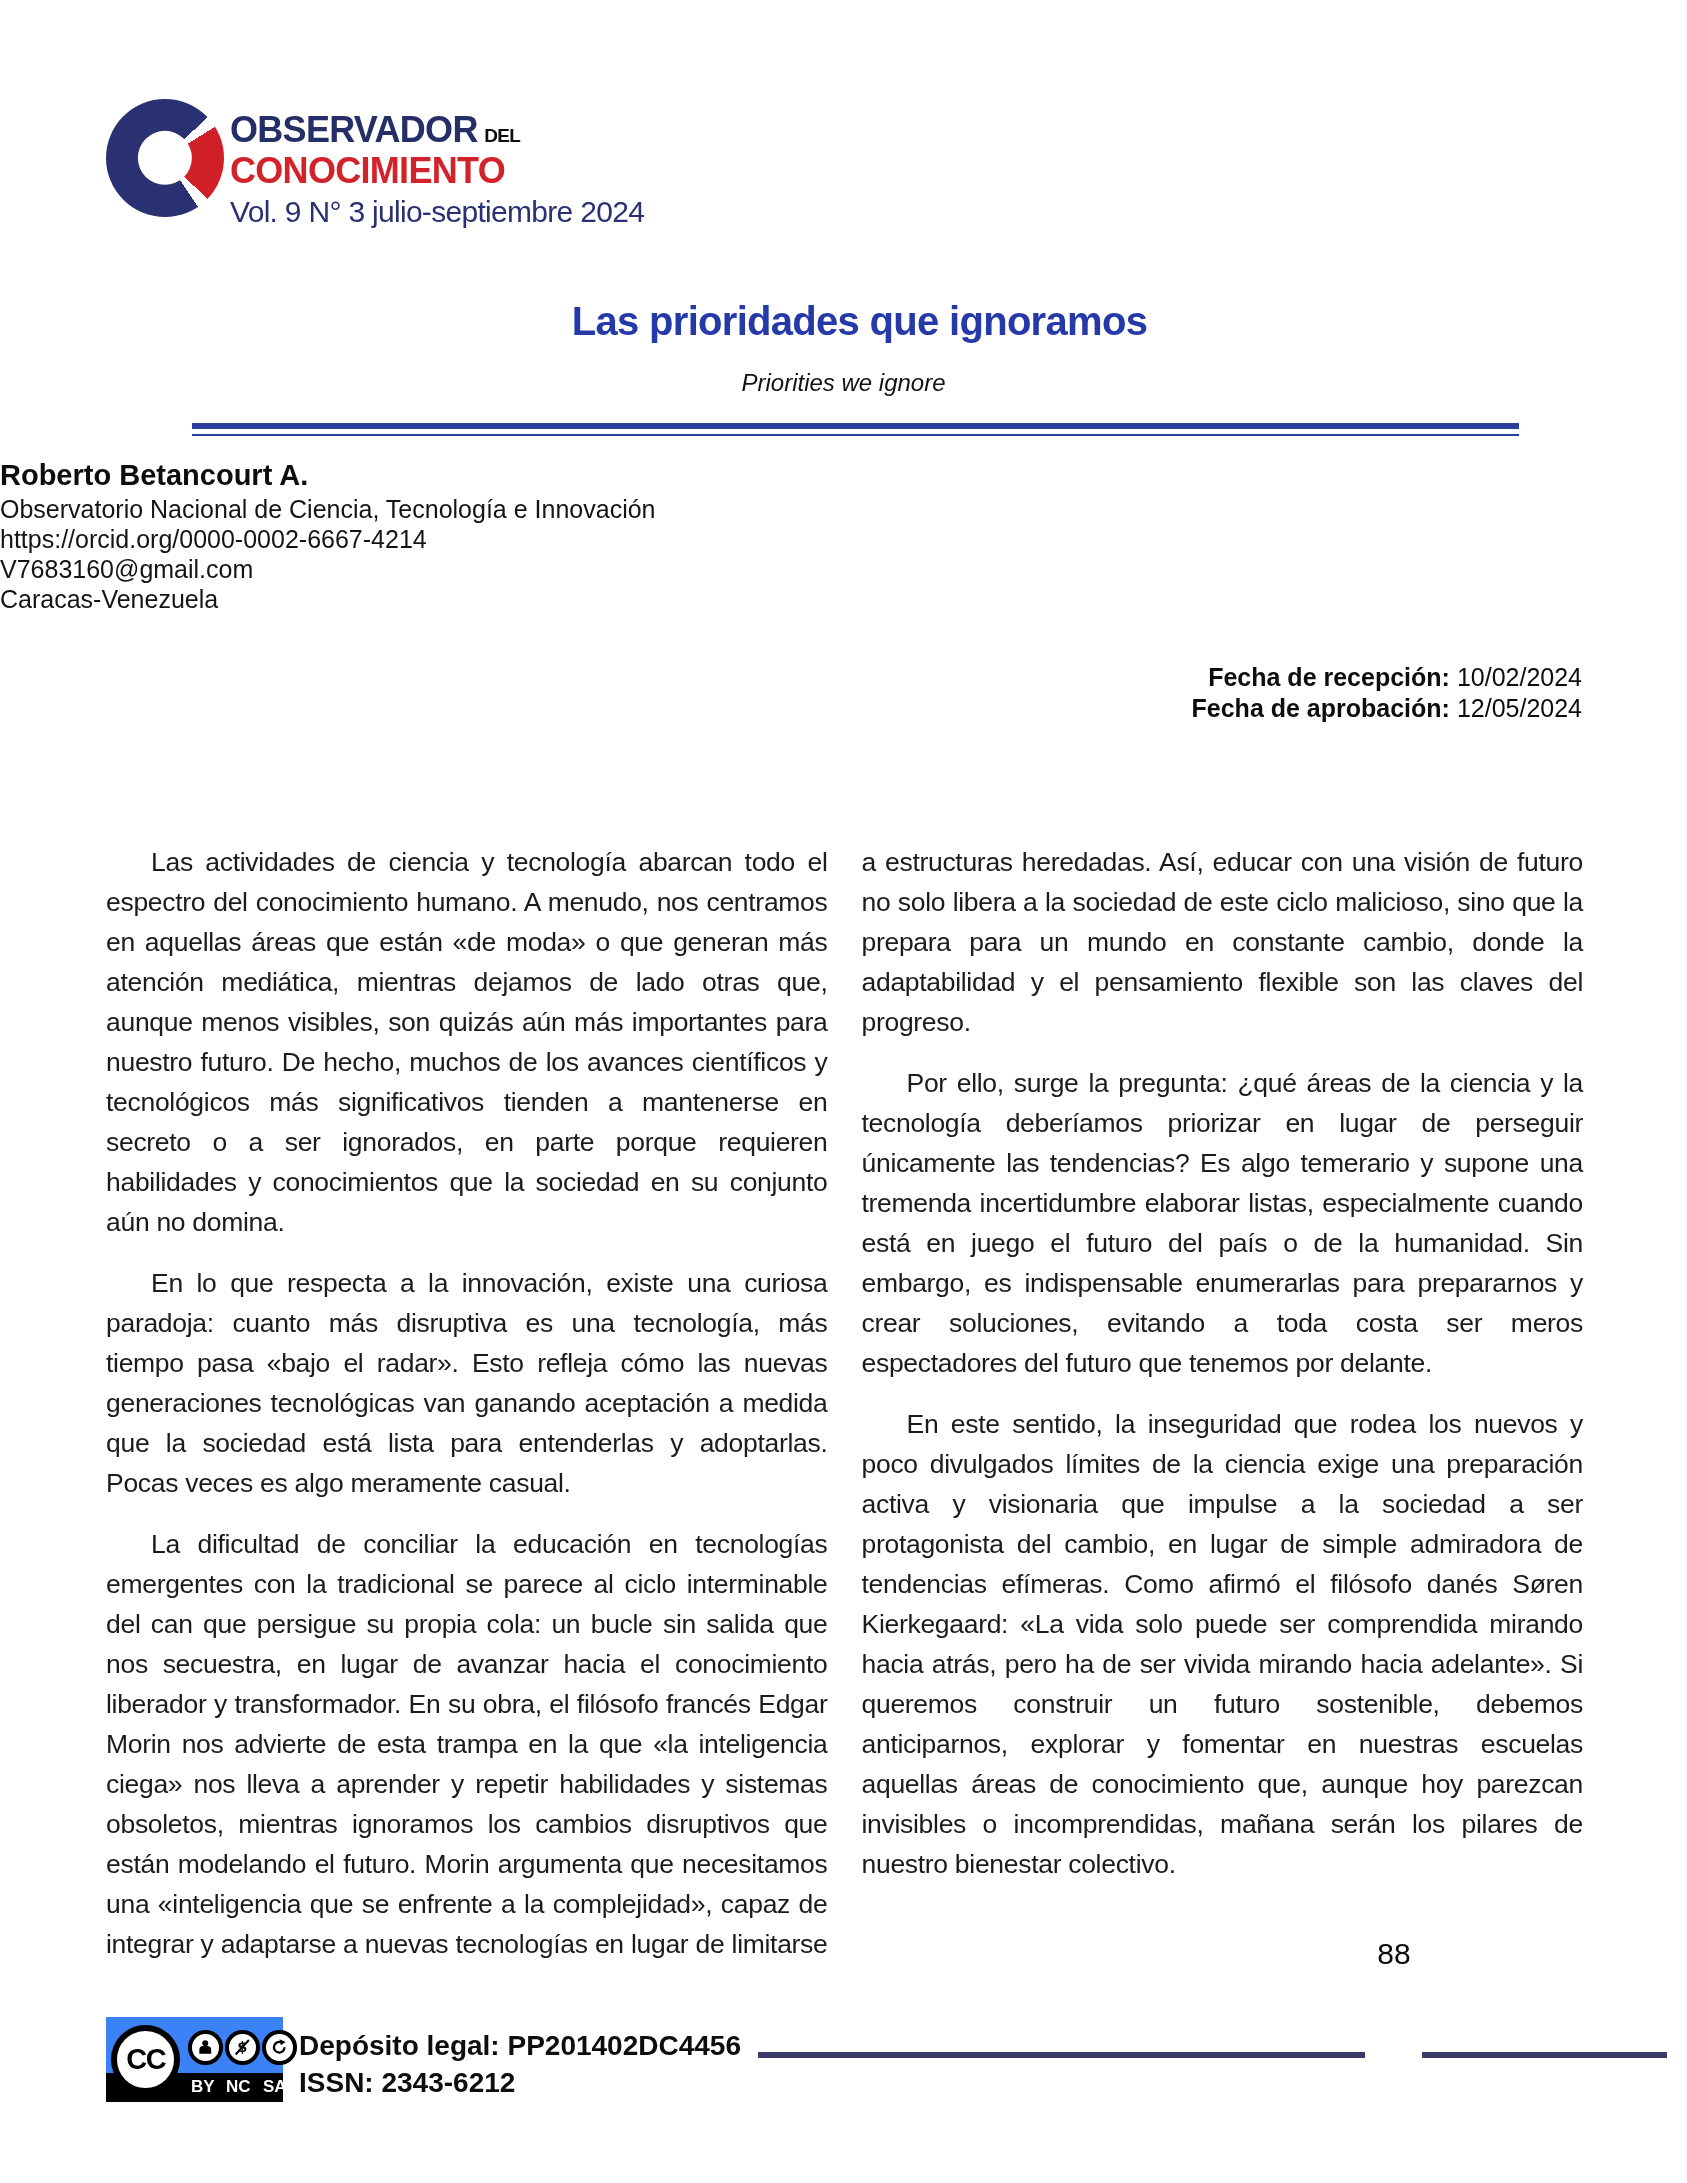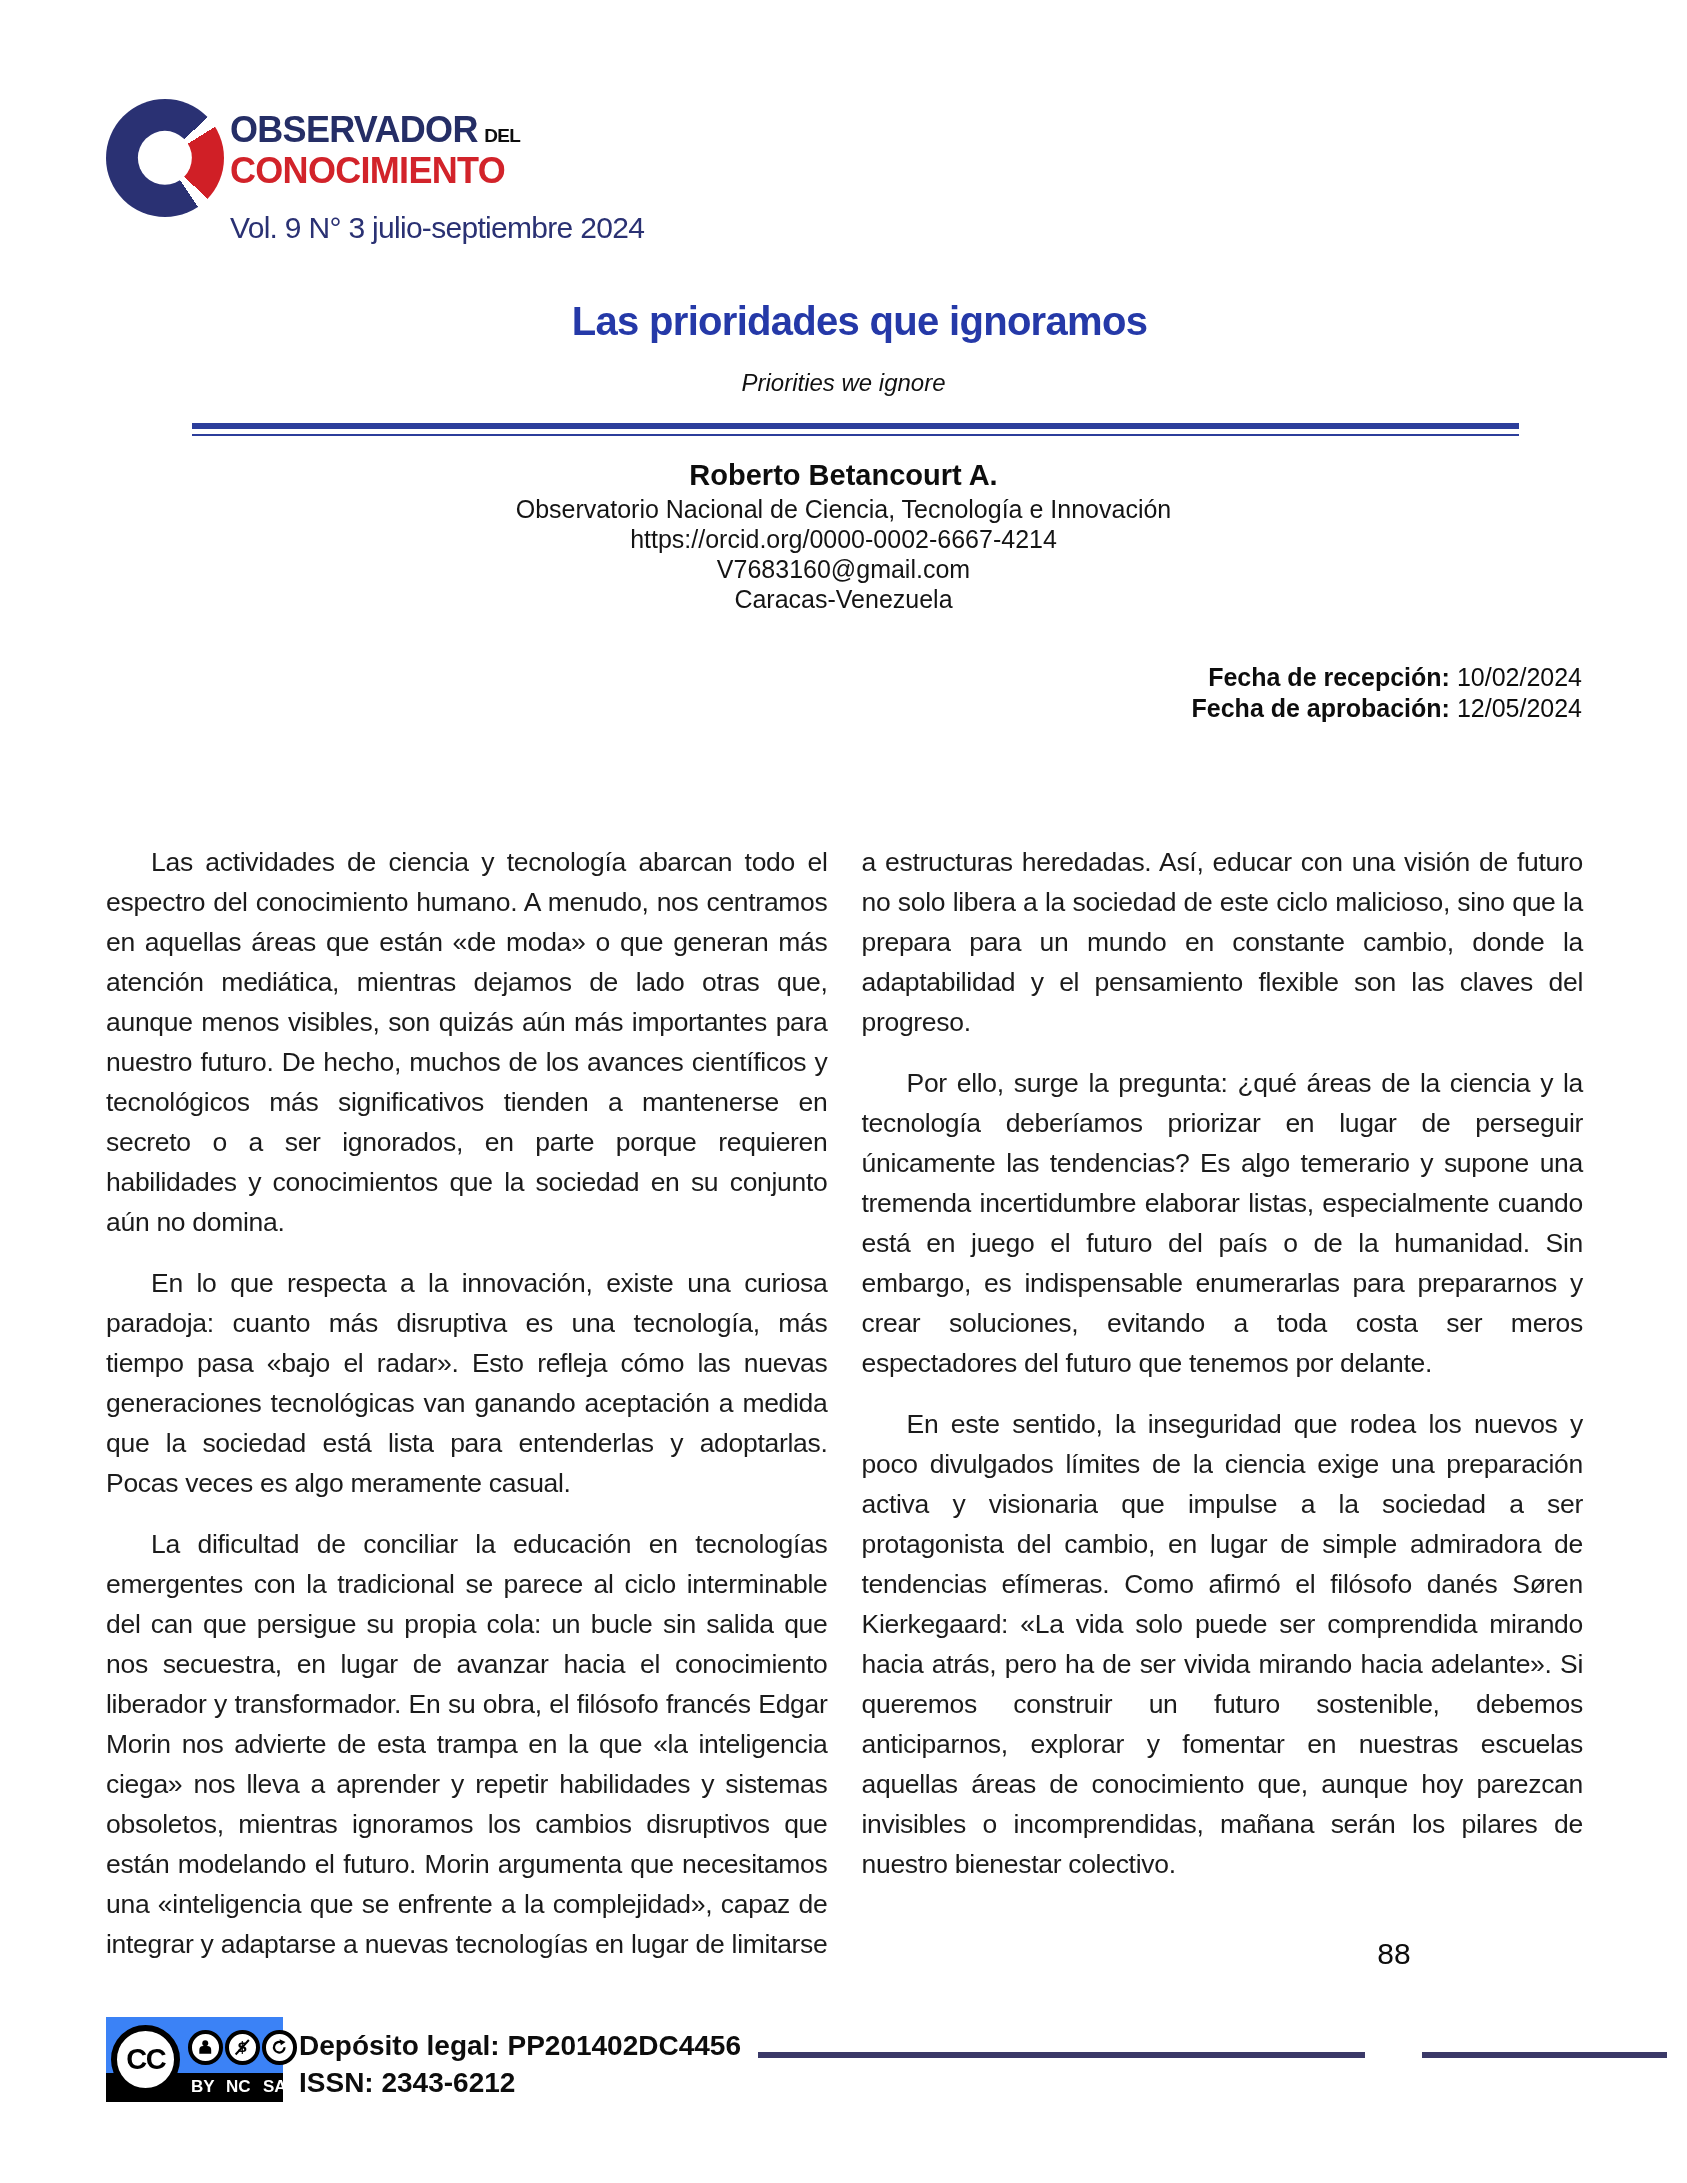--- a/index.html
+++ b/index.html
@@ -25,38 +25,38 @@
   }
   .logo-mark::after{
     content:"";position:absolute;left:50%;top:50%;
     width:46%;height:46%;transform:translate(-50%,-50%);
     background:#ffffff;border-radius:50%;
   }
   .brand{position:absolute;left:230px;top:112px;line-height:1;}
   .brand-line1{font-size:36px;font-weight:800;color:#252e66;letter-spacing:-0.7px;}
   .brand-line1 .brand-del{font-size:19px;color:#0d0d0d;font-weight:800;margin-left:6.6px;}
   .brand-line2{font-size:36px;font-weight:800;color:#d2232a;letter-spacing:-0.7px;margin-top:5.3px;}
-  .brand-issue{font-size:30px;font-weight:400;color:#2a3173;margin-top:24px;letter-spacing:-0.7px;}
+  .brand-issue{font-size:30px;font-weight:400;color:#2a3173;margin-top:8px;letter-spacing:-0.7px;}
 
   
   .article-title{
     position:absolute;left:0;right:0;top:299px;
     text-align:center;font-size:40px;font-weight:700;color:#2539a8;
     letter-spacing:-0.7px;
     padding-left:32px;
   }
   .article-subtitle{
     position:absolute;left:0;right:0;top:369px;
     text-align:center;font-size:24px;font-style:italic;color:#111111;
   }
   .rule-thick{position:absolute;left:192px;top:423px;width:1327px;height:6px;background:#2c3e9b;}
   .rule-thin {position:absolute;left:192px;top:434px;width:1327px;height:2px;background:#2c3e9b;}
 
   
-  .author-block{position:absolute;left:0;right:0;top:457px;text-align:center;}
+  .author-block{position:absolute;left:0;right:0;top:457px;}
   .author-name{font-size:29px;font-weight:700;color:#0d0d0d;line-height:37px;}
   .author-line{font-size:25px;color:#141414;line-height:30px;}
 
   
   .dates-block{position:absolute;right:105px;top:662px;text-align:right;font-size:25px;line-height:31px;color:#0d0d0d;}
   .date-label{font-weight:700;}
 
   
   .body-text{
     position:absolute;left:106px;top:842px;width:1477px;height:1125px;

